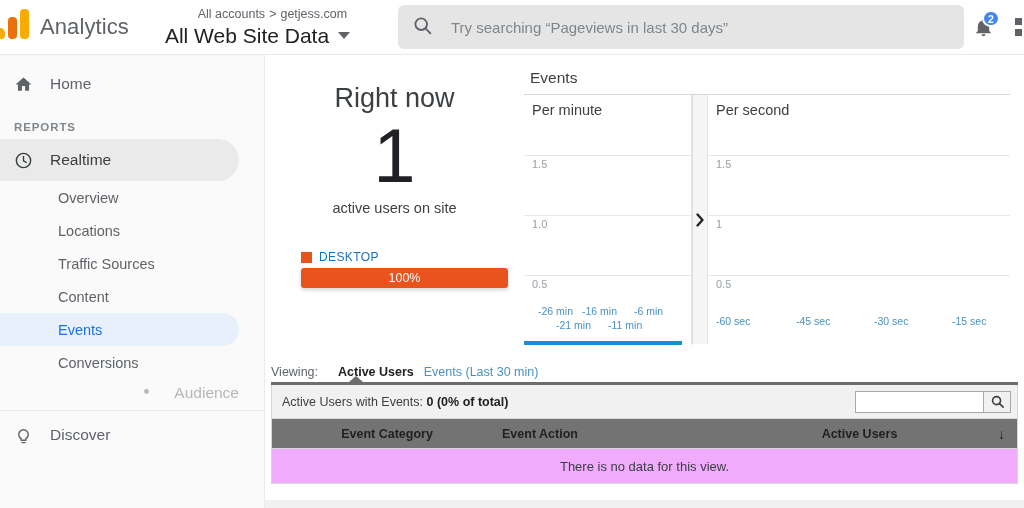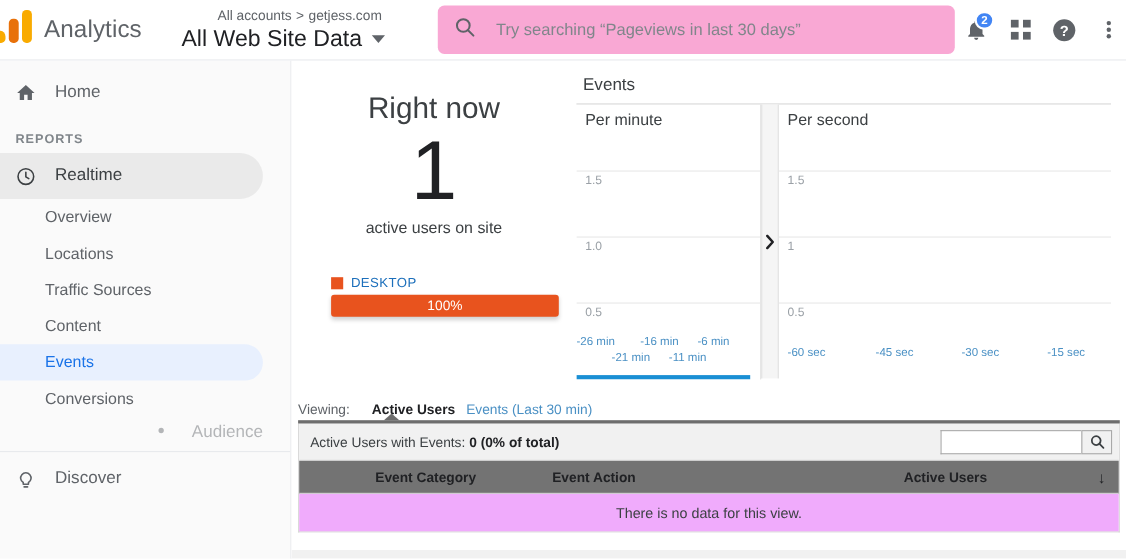--- a/index.html
+++ b/index.html
@@ -32,22 +32,22 @@
   .viewname {
     font-size: 21px; color: #202124; line-height: 26px;
     white-space: nowrap; display: flex; align-items: center; cursor: pointer;
   }
   .caret-dn {
     display: inline-block; margin-left: 9px;
     border-left: 6px solid transparent; border-right: 6px solid transparent;
     border-top: 7px solid #5f6368;
   }
   .searchwrap {
-    margin-left: 18px; width: 470px; height: 44px;
-    background: #f9a8d4; border-radius: 6px;
+    margin-left: 18px; width: 566px; height: 44px;
+    background: #e5e5e5; border-radius: 6px;
     display: flex; align-items: center; padding: 0 14px; flex: none;
   }
   .searchwrap .mag { flex: none; margin-right: 18px; }
   .searchwrap input {
     border: 0; background: transparent; outline: none;
     font-size: 15px; color: #5f6368; width: 100%;
     font-family: "Liberation Sans", sans-serif;
   }
   .searchwrap input::placeholder { color: #80868b; }
   .topicons { display: flex; align-items: center; margin-left: auto; margin-right: 9px; }
@@ -78,21 +78,21 @@
   }
   .navitem .ni { width: 30px; flex: none; display: flex; align-items: center; }
   .navitem .nl { margin-left: 6px; white-space: nowrap; }
   .navitem.active-gray { background: #eaeaea; color: #3c4043; }
   .sect {
     font-size: 11.5px; color: #80868b; letter-spacing: .9px;
     padding: 16px 0 6px 14px; font-weight: bold;
   }
   .subitem {
     height: 33px; display: flex; align-items: center; cursor: pointer;
-    padding-left: 41px; color: #5f6368; font-size: 14.5px;
+    padding-left: 58px; color: #5f6368; font-size: 14.5px;
     border-radius: 0 17px 17px 0; margin-right: 25px;
   }
   .subitem.sel { background: #e8f0fe; color: #1a73e8; }
   .faded { opacity: .45; justify-content: flex-end; }
   .sidediv { height: 1px; background: #e8eaed; margin: 3px 0 3px 0; }
 
   
   .main {
     position: absolute; left: 265px; top: 55px; width: 759px; height: 453px;
     background: #fff; overflow: hidden;
@@ -346,21 +346,21 @@
 
         <div class="chart perMin">
           <div class="ch-head">Per minute</div>
           <div class="gridline" style="top:60px"></div>
           <div class="gl-label" style="top:63px">1.5</div>
           <div class="gridline" style="top:120px"></div>
           <div class="gl-label" style="top:123px">1.0</div>
           <div class="gridline" style="top:180px"></div>
           <div class="gl-label" style="top:183px">0.5</div>
           <div class="xaxis">
-            <span class="xtick" style="left:0;  top:0">-26 min</span>
+            <span class="xtick" style="left:14px;  top:0">-26 min</span>
             <span class="xtick" style="left:32px; top:14px">-21 min</span>
             <span class="xtick" style="left:58px; top:0">-16 min</span>
             <span class="xtick" style="left:84px; top:14px">-11 min</span>
             <span class="xtick" style="left:110px;top:0">-6 min</span>
           </div>
           <div class="scrollbar-h" style="width:158px"></div>
         </div>
 
         <div class="chart-divider">
           <svg width="10" height="14" viewBox="0 0 10 14" fill="none" stroke="#202124" stroke-width="2.3" stroke-linecap="round" stroke-linejoin="round">

